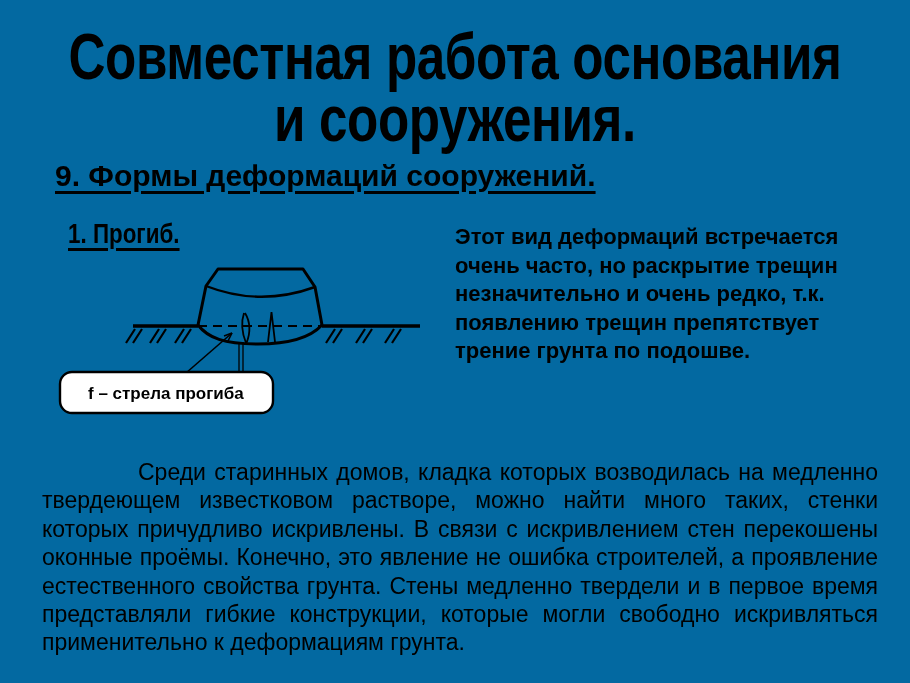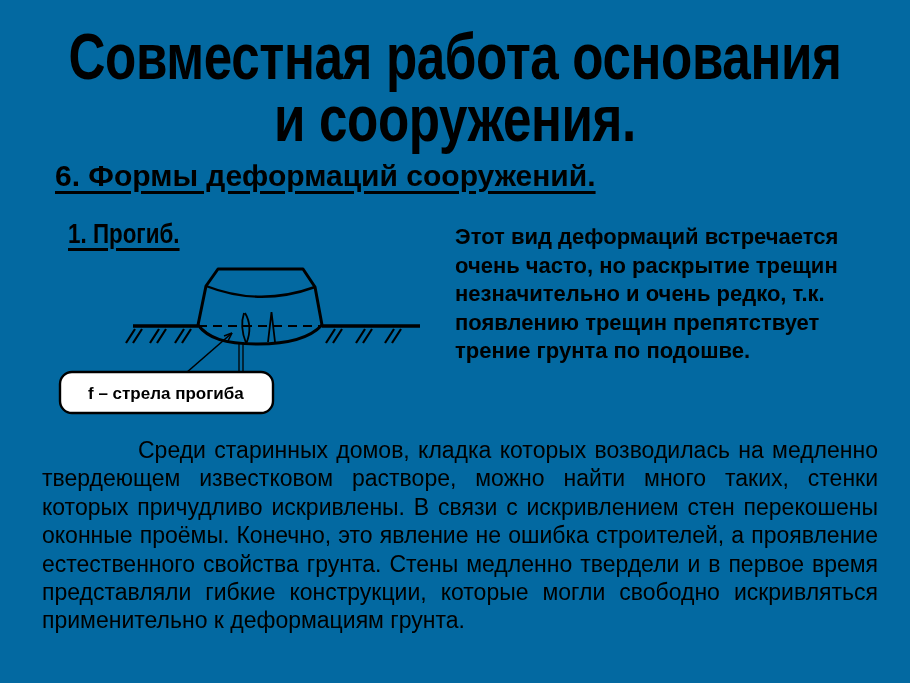--- a/index.html
+++ b/index.html
@@ -76,39 +76,39 @@
   }
   .callout-text {
     font-family: "Liberation Sans", sans-serif;
     font-size: 17px;
     font-weight: 700;
     fill: #000000;
   }
   .body-paragraph {
     position: absolute;
     left: 42px;
-    top: 436px;
+    top: 458px;
     width: 836px;
     margin: 0;
     font-size: 23px;
     font-weight: 400;
     line-height: 28.4px;
     text-align: justify;
     text-indent: 96px;
   }
 </style>
 </head>
 <body>
 
 <div class="slide">
 
   <h1 class="slide-title">Совместная работа основания
 и сооружения.</h1>
 
-  <div class="section-heading">6. Формы деформаций сооружений.</div>
+  <div class="section-heading">9. Формы деформаций сооружений.</div>
 
   <div class="figure-heading">1. Прогиб.</div>
 
   <svg class="diagram" viewBox="55 253 370 167" xmlns="http://www.w3.org/2000/svg">
 
     <path d="M133,326 H198" stroke="#000" stroke-width="3.5" fill="none"></path>
     <path d="M322,326 H420" stroke="#000" stroke-width="3.5" fill="none"></path>
 
     <path d="M126,343 L135,329 M133,343 L142,329 M150,343 L159,329 M157,343 L166,329 M175,343 L184,329 M182,343 L191,329" stroke="#000" stroke-width="2.2" fill="none"></path>
     <path d="M326,343 L335,329 M333,343 L342,329 M356,343 L365,329 M363,343 L372,329 M385,343 L394,329 M392,343 L401,329" stroke="#000" stroke-width="2.2" fill="none"></path>

